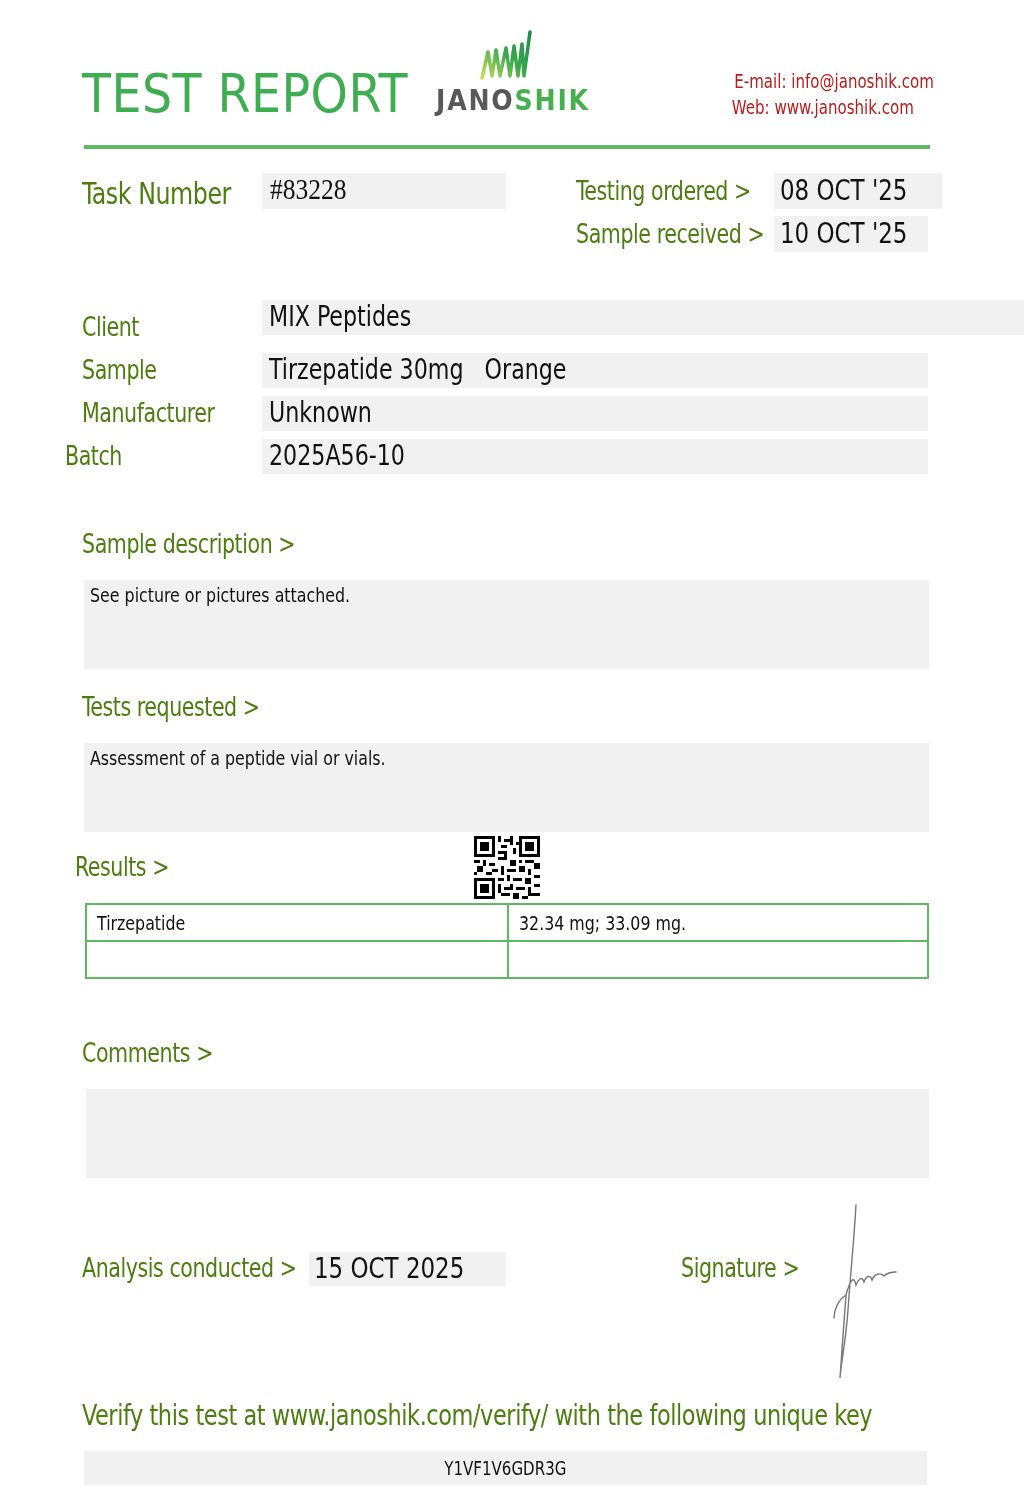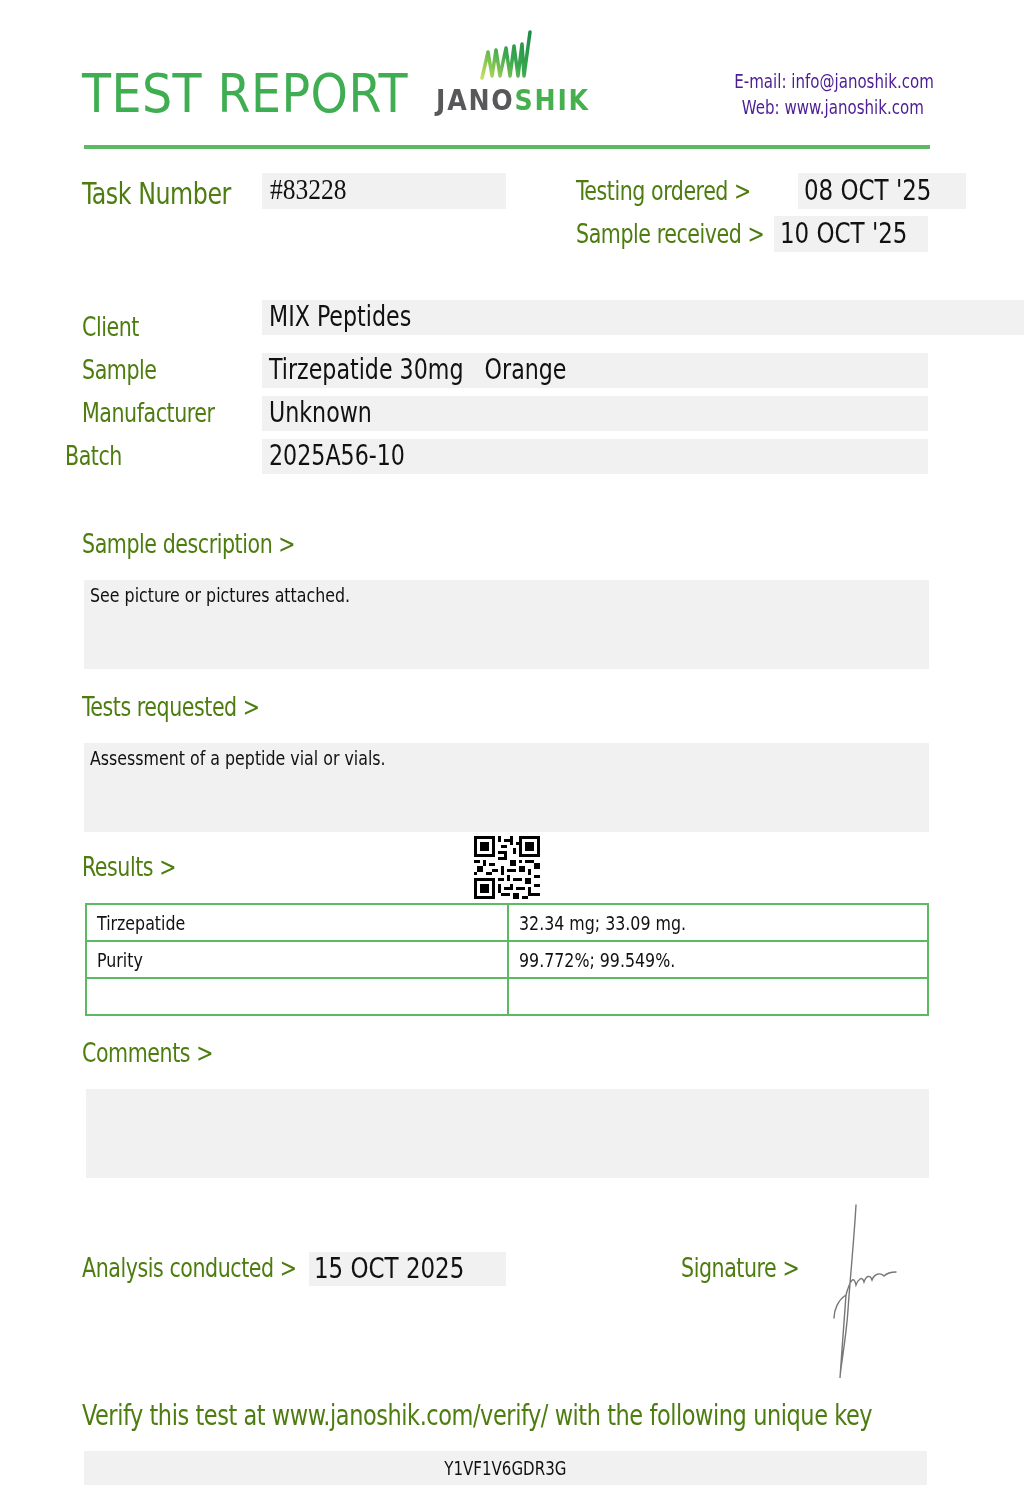--- a/index.html
+++ b/index.html
@@ -6,21 +6,21 @@
     body { width: 1024px; height: 1491px; position: relative; overflow: hidden;
            font-family: "DejaVu Sans Condensed", "Liberation Sans Narrow", "DejaVu Sans", sans-serif; }
     .abs { position: absolute; }
     .label { color: #4d7c0f; font-size: 26px; letter-spacing: -0.5px; }
     .box { background: #f1f1f1; }
     .val { color: #111; font-size: 28px; }
     .title { left: 82px; top: 62px; font-size: 54px; color: #3fae52; letter-spacing: 0.5px; font-family: "DejaVu Sans", sans-serif; transform: scaleX(0.88); transform-origin: left; }
     .logo-text { left: 436px; top: 84px; font-size: 28px; font-weight: bold; letter-spacing: 2px; font-family: "DejaVu Sans", sans-serif; transform: scaleX(0.9); transform-origin: left; }
     .logo-text .a { color: #58585a; }
     .logo-text .b { color: #46b04f; }
-    .contact { right: 90px; top: 68px; text-align: center; font-size: 19px; color: #4c1d95; line-height: 26px; }
+    .contact { right: 90px; top: 68px; text-align: left; font-size: 19px; color: #b91c1c; line-height: 26px; }
     .rule { left: 84px; top: 145px; width: 846px; height: 4px; background: #5dba62; }
     .cond { transform: scaleX(0.88); transform-origin: left; display: inline-block; white-space: nowrap; }
     table.res { border-collapse: collapse; }
     table.res td { border: 2px solid #5dba62; height: 35px; font-size: 20px; color: #111; padding: 0 10px; }
   </style>
 </head>
 <body>
 
 <div class="abs title">TEST REPORT</div>
 
@@ -44,21 +44,21 @@
 </div>
 
 <div class="abs rule"></div>
 
 <div class="abs label" style="left:82px; top:176px; font-size:30px;"><span class="cond">Task Number</span></div>
 <div class="abs box" style="left:262px; top:173px; width:244px; height:36px;font-family:Liberation Serif, serif;">
   <span class="abs val cond" style="left:8px; top:0px; font-size:29px;">#83228</span>
 </div>
 
 <div class="abs label" style="left:576px; top:176px;"><span class="cond">Testing ordered  &gt;</span></div>
-<div class="abs box" style="left:774px; top:173px; width:168px; height:36px;margin-left:24px;">
+<div class="abs box" style="left:774px; top:173px; width:168px; height:36px;">
   <span class="abs val cond" style="left:6px; top:0px; font-size:29px;">08 OCT '25</span>
 </div>
 <div class="abs label" style="left:576px; top:219px;"><span class="cond">Sample received &gt;</span></div>
 <div class="abs box" style="left:774px; top:216px; width:154px; height:36px;">
   <span class="abs val cond" style="left:6px; top:0px; font-size:29px;">10 OCT '25</span>
 </div>
 
 <div class="abs label" style="left:82px; top:312px;"><span class="cond">Client</span></div>
 <div class="abs box" style="left:262px; top:300px; width:796px; height:35px;">
   <span class="abs val cond" style="left:7px; top:0px;">MIX Peptides</span>
@@ -82,21 +82,21 @@
 <div class="abs label" style="left:82px; top:529px;"><span class="cond">Sample description &gt;</span></div>
 <div class="abs box" style="left:84px; top:580px; width:845px; height:89px;">
   <span class="abs cond" style="left:6px; top:3px; font-size:20px; color:#111;">See picture or pictures attached.</span>
 </div>
 
 <div class="abs label" style="left:82px; top:692px;"><span class="cond">Tests requested &gt;</span></div>
 <div class="abs box" style="left:84px; top:743px; width:845px; height:89px;">
   <span class="abs cond" style="left:6px; top:3px; font-size:20px; color:#111;">Assessment of a peptide vial or vials.</span>
 </div>
 
-<div class="abs label" style="left:82px; top:852px;"><span class="cond">Results &gt;</span></div>
+<div class="abs label" style="left:75px; top:852px;"><span class="cond">Results &gt;</span></div>
 
 <div class="abs" style="left:474px; top:835px; width:66px; height:64px; background:#fff;">
   <svg width="66" height="64" viewBox="0 0 22 21" shape-rendering="crispEdges">
     <rect x="0" y="0" width="7" height="7" fill="#000"></rect>
       <rect x="1" y="1" width="5" height="5" fill="#fff"></rect>
       <rect x="2" y="2" width="3" height="3" fill="#000"></rect>
     <rect x="15" y="0" width="7" height="7" fill="#000"></rect>
       <rect x="16" y="1" width="5" height="5" fill="#fff"></rect>
       <rect x="17" y="2" width="3" height="3" fill="#000"></rect>
     <rect x="0" y="14" width="7" height="7" fill="#000"></rect>
@@ -146,24 +146,20 @@
   </svg>
 </div>
 
 <table class="abs res" style="left:85px; top:903px; width:844px;">
   <tbody>
       <tr>
     <td style="width:400px;margin-top:20px;"><span class="cond">Tirzepatide</span></td>
     <td><span class="cond">32.34 mg; 33.09 mg.</span></td>
   </tr>
   <tr>
-    <td><span class="cond">Purity</span></td>
-    <td><span class="cond">99.772%; 99.549%.</span></td>
-  </tr>
-  <tr>
     <td><span class="cond"></span></td>
     <td><span class="cond"></span></td>
   </tr>
 </tbody>
   </table>
 
 <div class="abs label" style="left:82px; top:1038px;"><span class="cond">Comments &gt;</span></div>
 <div class="abs box" style="left:86px; top:1089px; width:843px; height:89px;">
   <span class="abs cond" style="left:6px; top:3px; font-size:20px; color:#111;"></span>
 </div>

